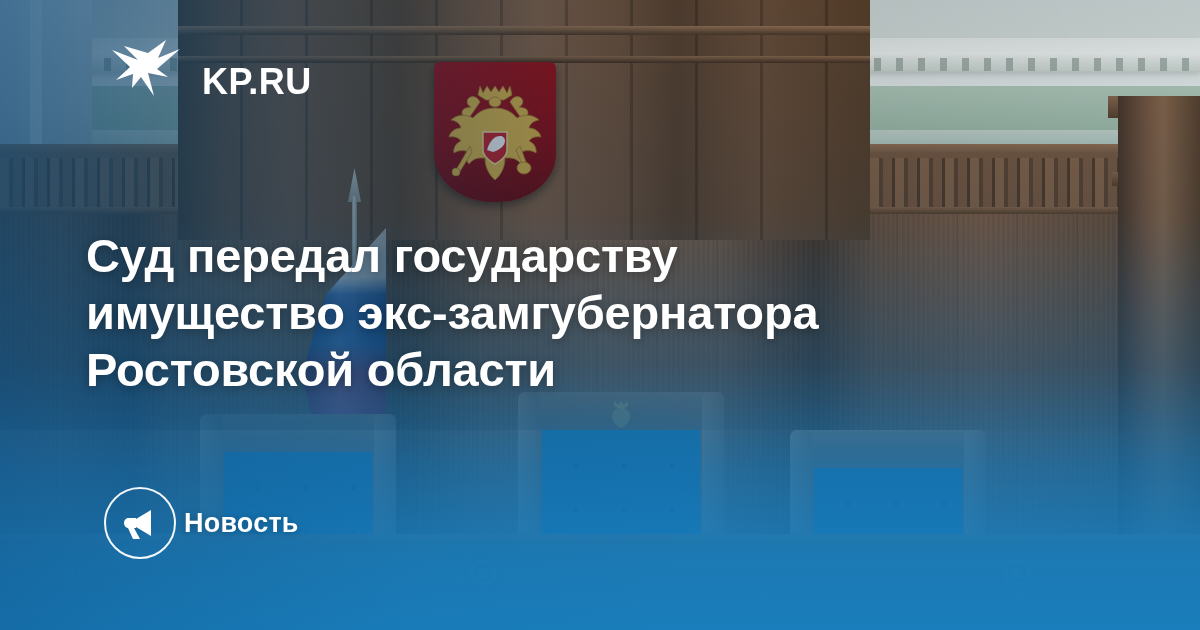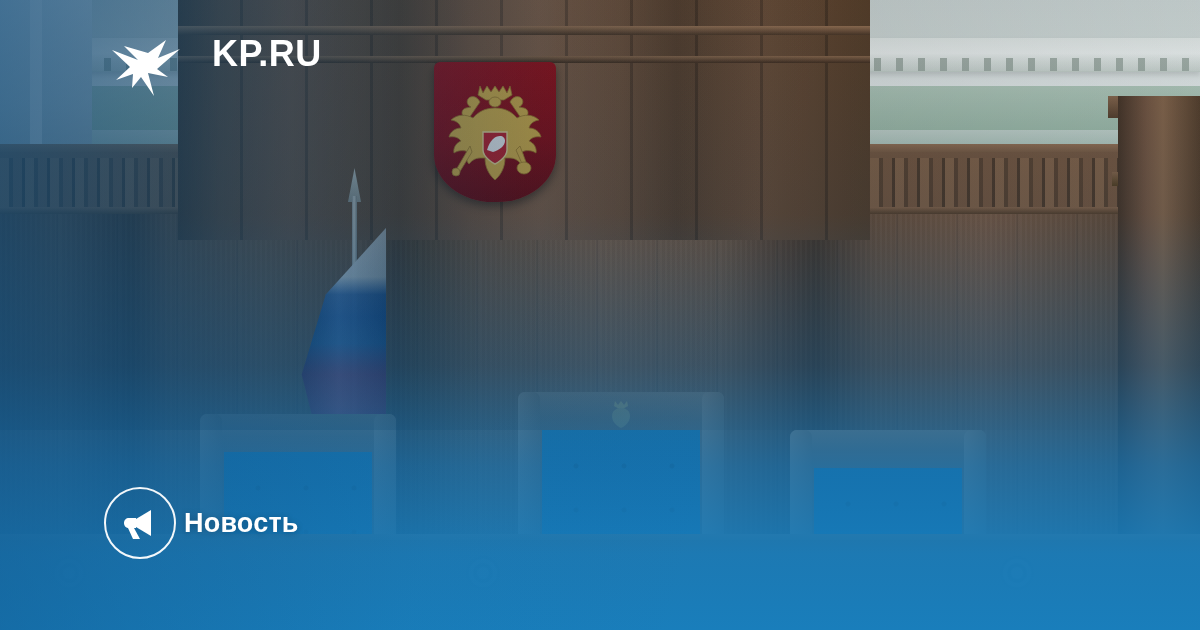--- a/index.html
+++ b/index.html
@@ -250,21 +250,21 @@
       rgba(0,0,0,.30) 0%, rgba(0,0,0,.22) 30%,
       rgba(0,0,0,.10) 60%, rgba(0,0,0,.04) 100%);
   }
 
   
   .content{position:absolute;inset:0;}
 
   
   .logo{
     position:absolute;left:108px;top:36px;
-    display:flex;align-items:flex-start;gap:28px;
+    display:flex;align-items:flex-end;gap:18px;
   }
   .logo-mark{width:76px;height:64px;display:block;}
   .logo-text{
     color:#fff;font-size:36px;font-weight:700;letter-spacing:.5px;
     line-height:1;white-space:nowrap;
   }
 
   
   .headline{
     position:absolute;left:86px;top:196px;width:960px;
@@ -391,20 +391,25 @@
 
   <div class="content">
 
     <div class="logo">
       <svg class="logo-mark" viewBox="0 0 76 64">
         <path fill="#ffffff" d="M4 14 L30 24 L16 10 L40 17 L58 4 L50 22 L72 13 L49 33 L60 41 L40 37 L46 60 L33 41 L24 52 L25 38 L8 44 L22 31 Z"></path>
       </svg>
       <span class="logo-text">KP.RU</span>
     </div>
 
+    <h1 class="headline">
+      <span class="ln">Суд передал государству</span>
+      <span class="ln">имущество экс-замгубернатора</span>
+      <span class="ln">Ростовской области</span>
+    </h1>
 
     <div class="badge">
       <span class="badge-circle">
         <svg viewBox="0 0 38 38">
           <path fill="#ffffff" d="M30 6 L30 32 L15 23 L15 15 Z"></path>
           <path fill="#ffffff" d="M8 14 L15 14 L15 24 L8 24 C5 24 3 22 3 19 C3 16 5 14 8 14 Z"></path>
           <path fill="#ffffff" d="M7 24 L13 24 L19 35 L12 35 Z"></path>
         </svg>
       </span>
       <span class="badge-label">Новость</span>

